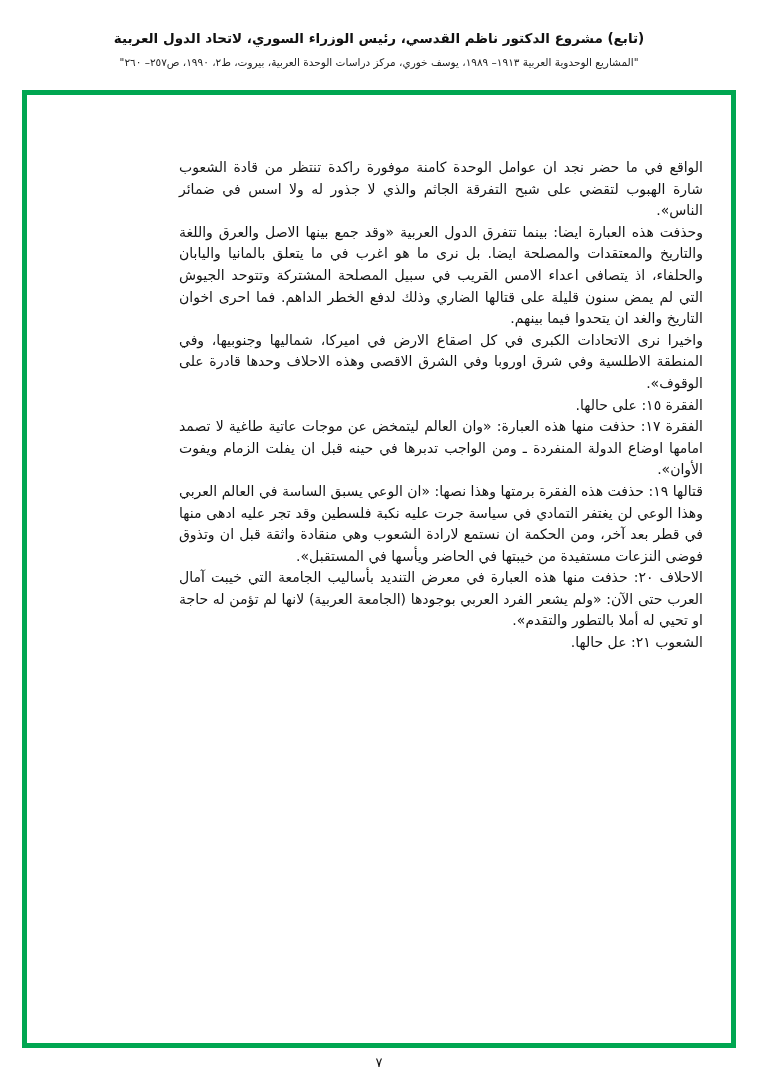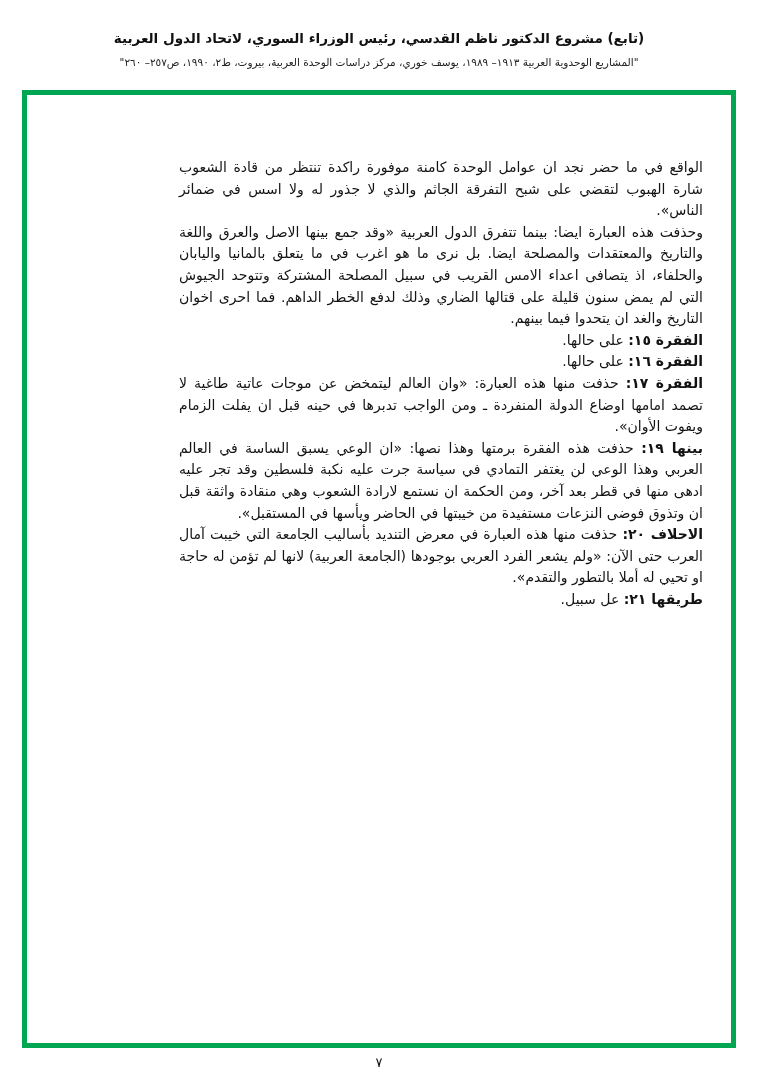--- a/index.html
+++ b/index.html
@@ -44,21 +44,21 @@
     top: 62px; right: 28px;
     width: 524px;
     direction: rtl;
     text-align: justify;
     text-justify: inter-word;
     font-size: 14px;
     line-height: 21.6px;
     color: #131313;
   }
   .content p { margin: 0; }
-  .para-label { font-weight: bold; }
+  .para-label { font-weight: normal; }
   .page-number {
     position: absolute;
     bottom: 8px; left: 0; width: 100%;
     text-align: center;
     font-size: 13px;
     color: #111;
   }
 </style>
 </head>
 <body>
@@ -67,24 +67,24 @@
 
   <div class="header">
     <div class="header-title">(تابع) مشروع الدكتور ناظم القدسي، رئيس الوزراء السوري، لاتحاد الدول العربية</div>
     <div class="header-source">"المشاريع الوحدوية العربية ١٩١٣– ١٩٨٩، يوسف خوري، مركز دراسات الوحدة العربية، بيروت، ط٢، ١٩٩٠، ص٢٥٧– ٢٦٠"</div>
   </div>
 
   <div class="green-frame" style="border-color: rgb(0, 166, 81);">
     <div class="content" dir="rtl">
       <p><span class="para-label"></span> <span>الواقع في ما حضر نجد ان عوامل الوحدة كامنة موفورة راكدة تنتظر من قادة الشعوب شارة الهبوب لتقضي على شبح التفرقة الجاثم والذي لا جذور له ولا اسس في ضمائر الناس».</span></p>
       <p><span class="para-label"></span> <span>وحذفت هذه العبارة ايضا: بينما تتفرق الدول العربية «وقد جمع بينها الاصل والعرق واللغة والتاريخ والمعتقدات والمصلحة ايضا. بل نرى ما هو اغرب في ما يتعلق بالمانيا واليابان والحلفاء، اذ يتصافى اعداء الامس القريب في سبيل المصلحة المشتركة وتتوحد الجيوش التي لم يمض سنون قليلة على قتالها الضاري وذلك لدفع الخطر الداهم. فما احرى اخوان التاريخ والغد ان يتحدوا فيما بينهم.</span></p>
+      <p><span class="para-label"></span> <span>واخيرا نرى الاتحادات الكبرى في كل اصقاع الارض في اميركا، شماليها وجنوبيها، وفي المنطقة الاطلسية وفي شرق اوروبا وفي الشرق الاقصى وهذه الاحلاف وحدها قادرة على الوقوف».</span></p>
       <p><span class="para-label">الفقرة ١٥:</span> <span>على حالها.</span></p>
-      <p><span class="para-label">الفقرة ١٦:</span> <span>على حالها.</span></p>
       <p><span class="para-label">الفقرة ١٧:</span> <span>حذفت منها هذه العبارة: «وان العالم ليتمخض عن موجات عاتية طاغية لا تصمد امامها اوضاع الدولة المنفردة ـ ومن الواجب تدبرها في حينه قبل ان يفلت الزمام ويفوت الأوان».</span></p>
-      <p><span class="para-label">بينها ١٩:</span> <span>حذفت هذه الفقرة برمتها وهذا نصها: «ان الوعي يسبق الساسة في العالم العربي وهذا الوعي لن يغتفر التمادي في سياسة جرت عليه نكبة فلسطين وقد تجر عليه ادهى منها في قطر بعد آخر، ومن الحكمة ان نستمع لارادة الشعوب وهي منقادة واثقة قبل ان وتذوق فوضى النزعات مستفيدة من خيبتها في الحاضر ويأسها في المستقبل».</span></p>
+      <p><span class="para-label">قتالها ١٩:</span> <span>حذفت هذه الفقرة برمتها وهذا نصها: «ان الوعي يسبق الساسة في العالم العربي وهذا الوعي لن يغتفر التمادي في سياسة جرت عليه نكبة فلسطين وقد تجر عليه ادهى منها في قطر بعد آخر، ومن الحكمة ان نستمع لارادة الشعوب وهي منقادة واثقة قبل ان وتذوق فوضى النزعات مستفيدة من خيبتها في الحاضر ويأسها في المستقبل».</span></p>
       <p><span class="para-label">الاحلاف ٢٠:</span> <span>حذفت منها هذه العبارة في معرض التنديد بأساليب الجامعة التي خيبت آمال العرب حتى الآن: «ولم يشعر الفرد العربي بوجودها (الجامعة العربية) لانها لم تؤمن له حاجة او تحيي له أملا بالتطور والتقدم».</span></p>
-      <p><span class="para-label">طريقها ٢١:</span> <span>عل سبيل.</span></p>
+      <p><span class="para-label">الشعوب ٢١:</span> <span>عل حالها.</span></p>
     </div>
   </div>
 
   <div class="page-number">٧</div>
 
 </div>
 
 </body></html>

